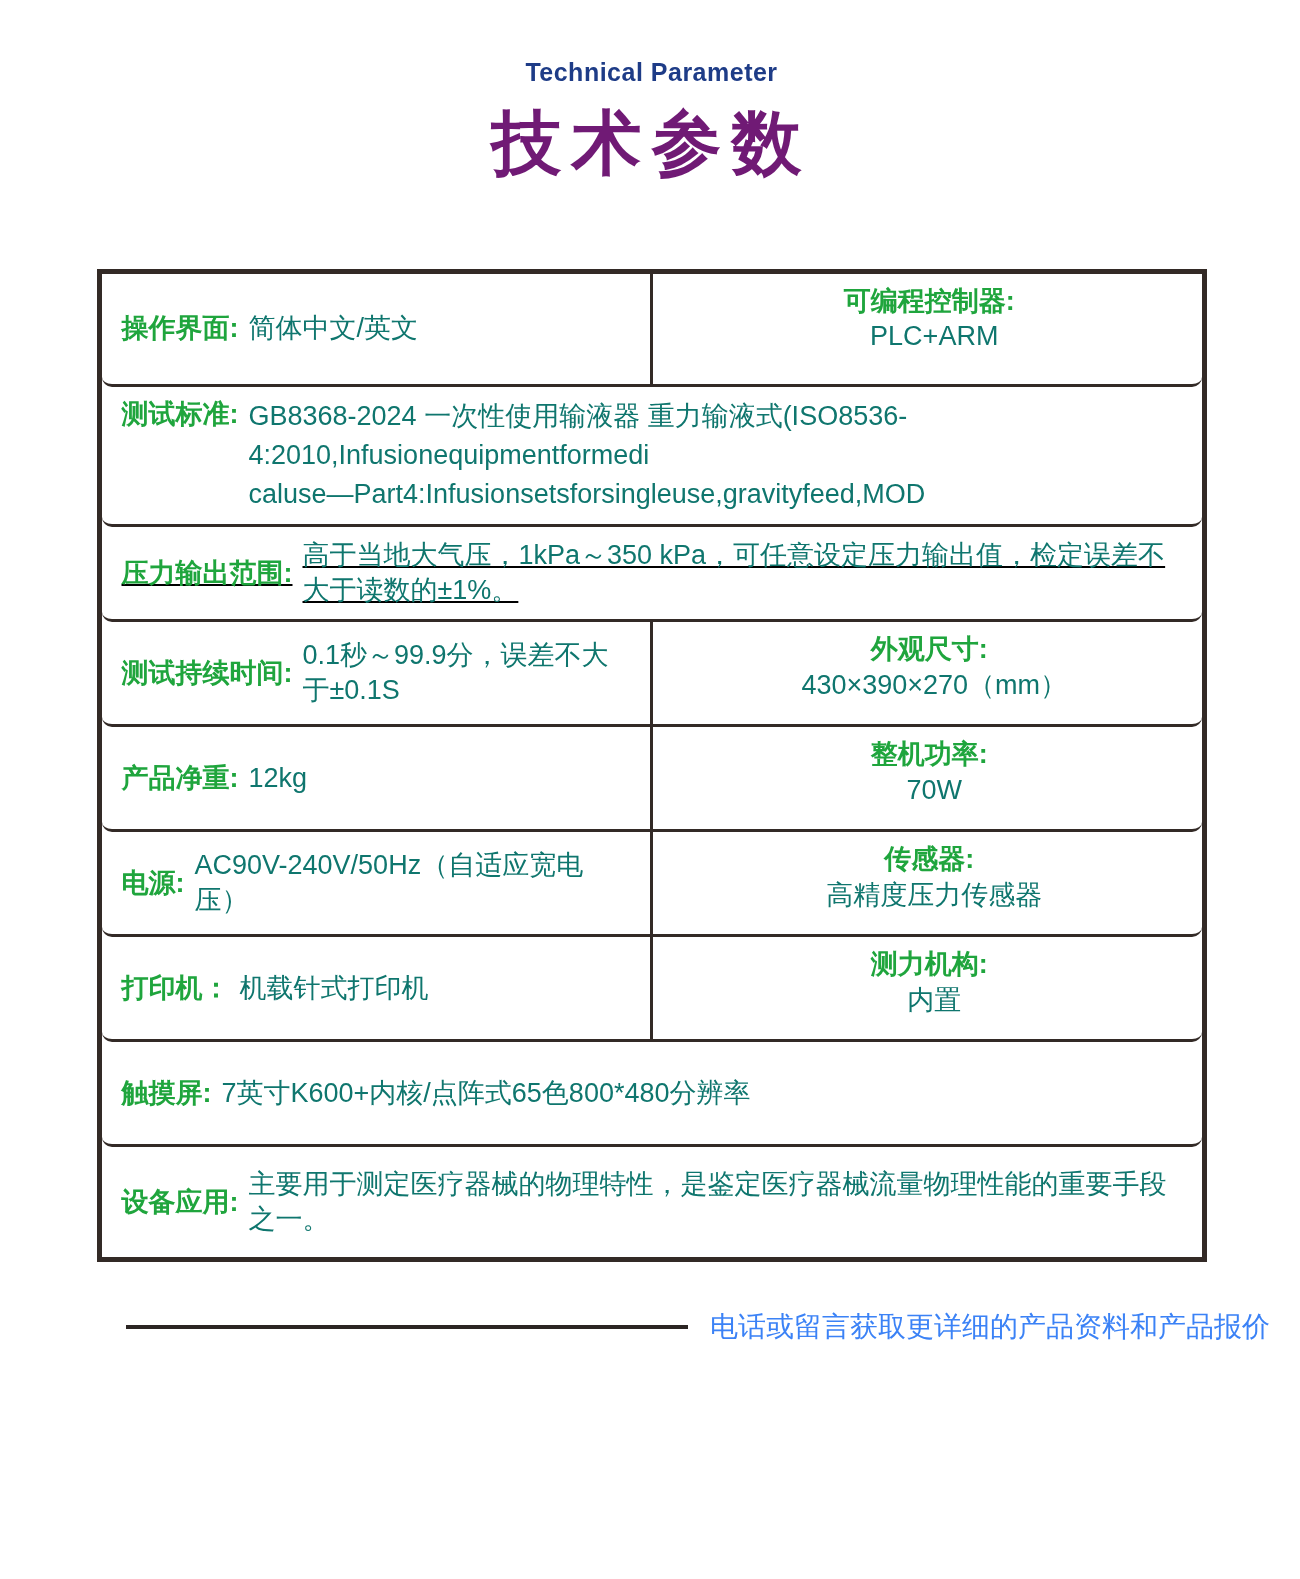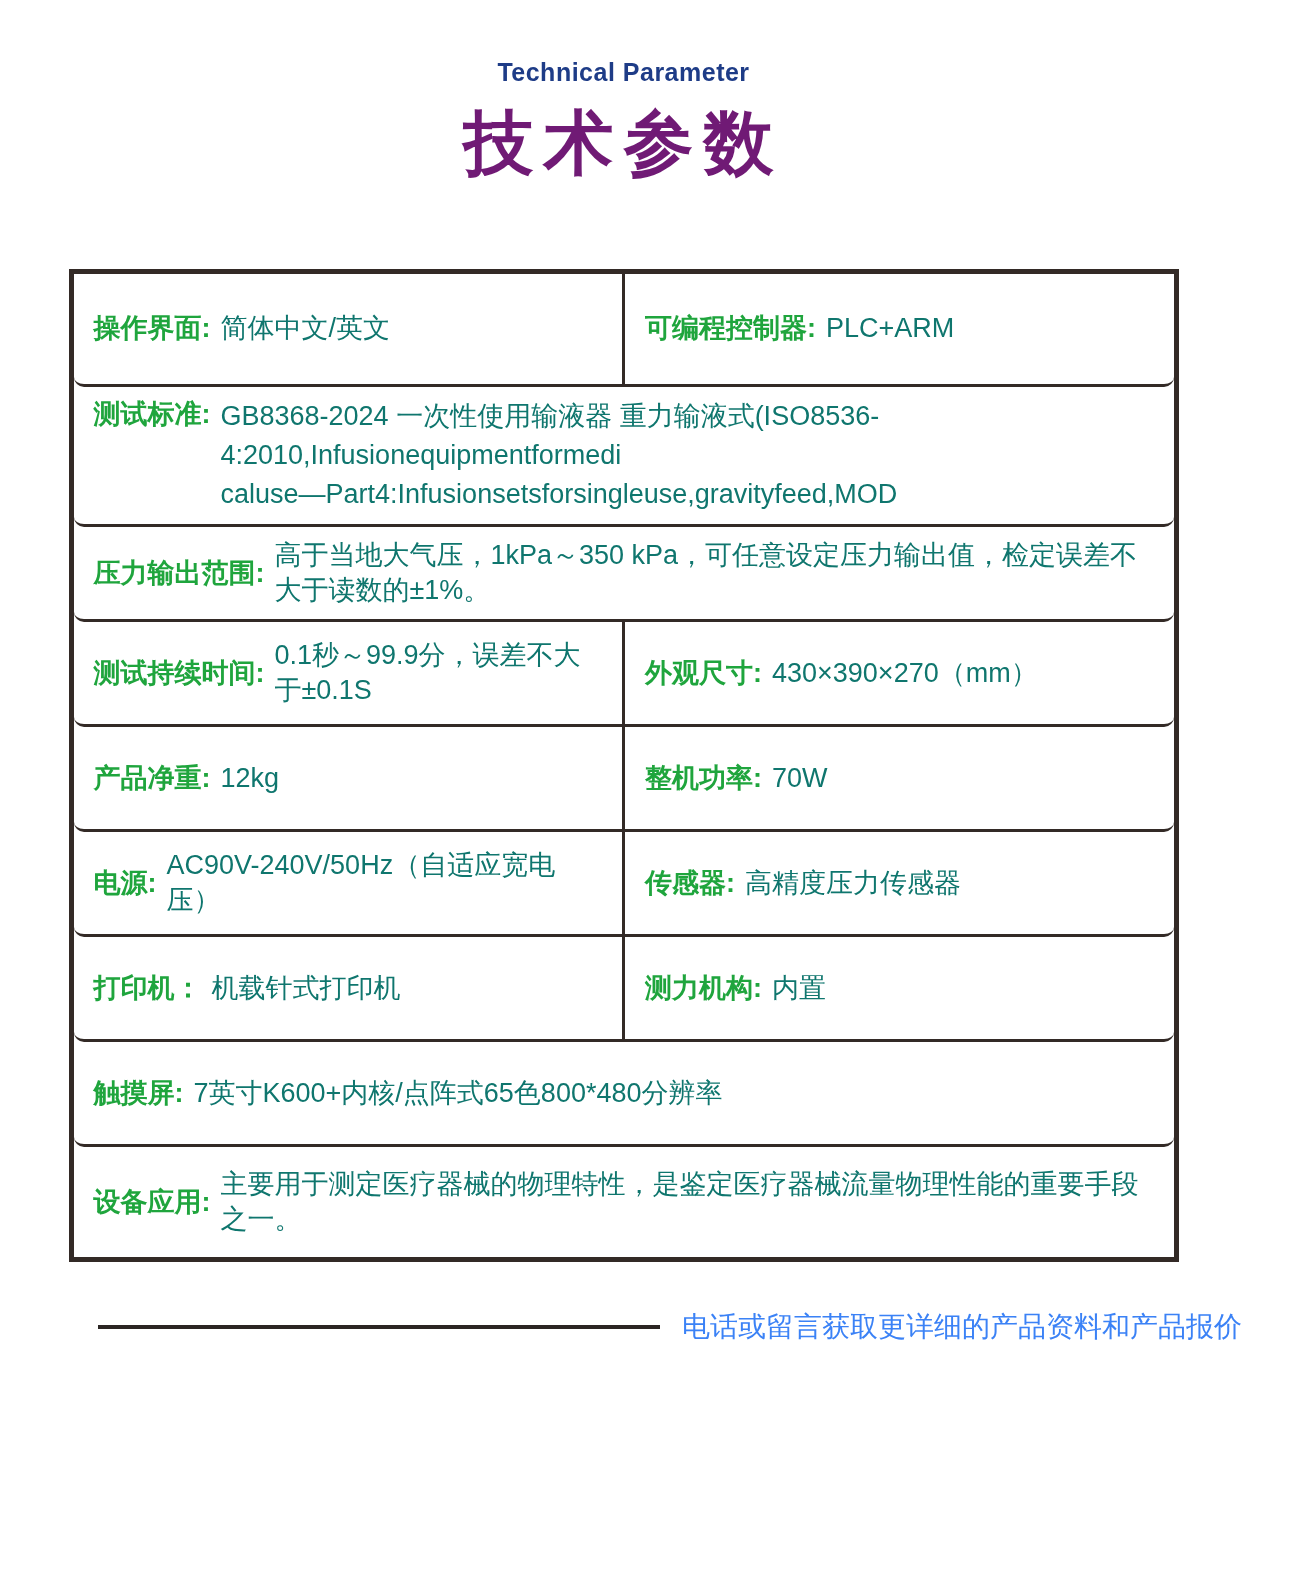--- a/index.html
+++ b/index.html
@@ -7,20 +7,21 @@
     padding: 0;
     background: #ffffff;
     font-family: "Liberation Sans", "DejaVu Sans", sans-serif;
   }
   .page {
     position: relative;
     width: 1247px;
     height: 1579px;
     background: #ffffff;
     overflow: hidden;
+    margin-left: 28px;
   }
   .header {
     padding-top: 58px;
     text-align: center;
   }
   .subtitle {
     color: #1e3c87;
     font-size: 25px;
     font-weight: bold;
     letter-spacing: 0.5px;
@@ -39,31 +40,31 @@
     box-sizing: border-box;
   }
   .trow {
     display: flex;
     border-bottom: 3px solid #332a26;
     min-height: 102px;
     border-radius: 10px;
   }
   .trow:last-child { border-bottom: none; }
   .trow.rh-tall  { min-height: 110px; }
-  .trow.rh-short { min-height: 92px; }
+  .trow.rh-short { min-height: 92px; text-decoration: underline; }
   .cell {
     flex: 1 1 0;
     display: flex;
     align-items: center;
     padding: 10px 16px 10px 20px;
     box-sizing: border-box;
     font-size: 27px;
     line-height: 1.3;
   }
-  .cell + .cell { border-left: 3px solid #332a26; }
+  .cell + .cell { border-left: 3px solid #332a26; flex-direction: column; }
   .pair { display: flex; align-items: flex-start; }
   .label {
     color: #1fa53d;
     font-weight: bold;
     white-space: nowrap;
     flex: 0 0 auto;
   }
   .value {
     color: #0f766e;
     margin-left: 10px;

